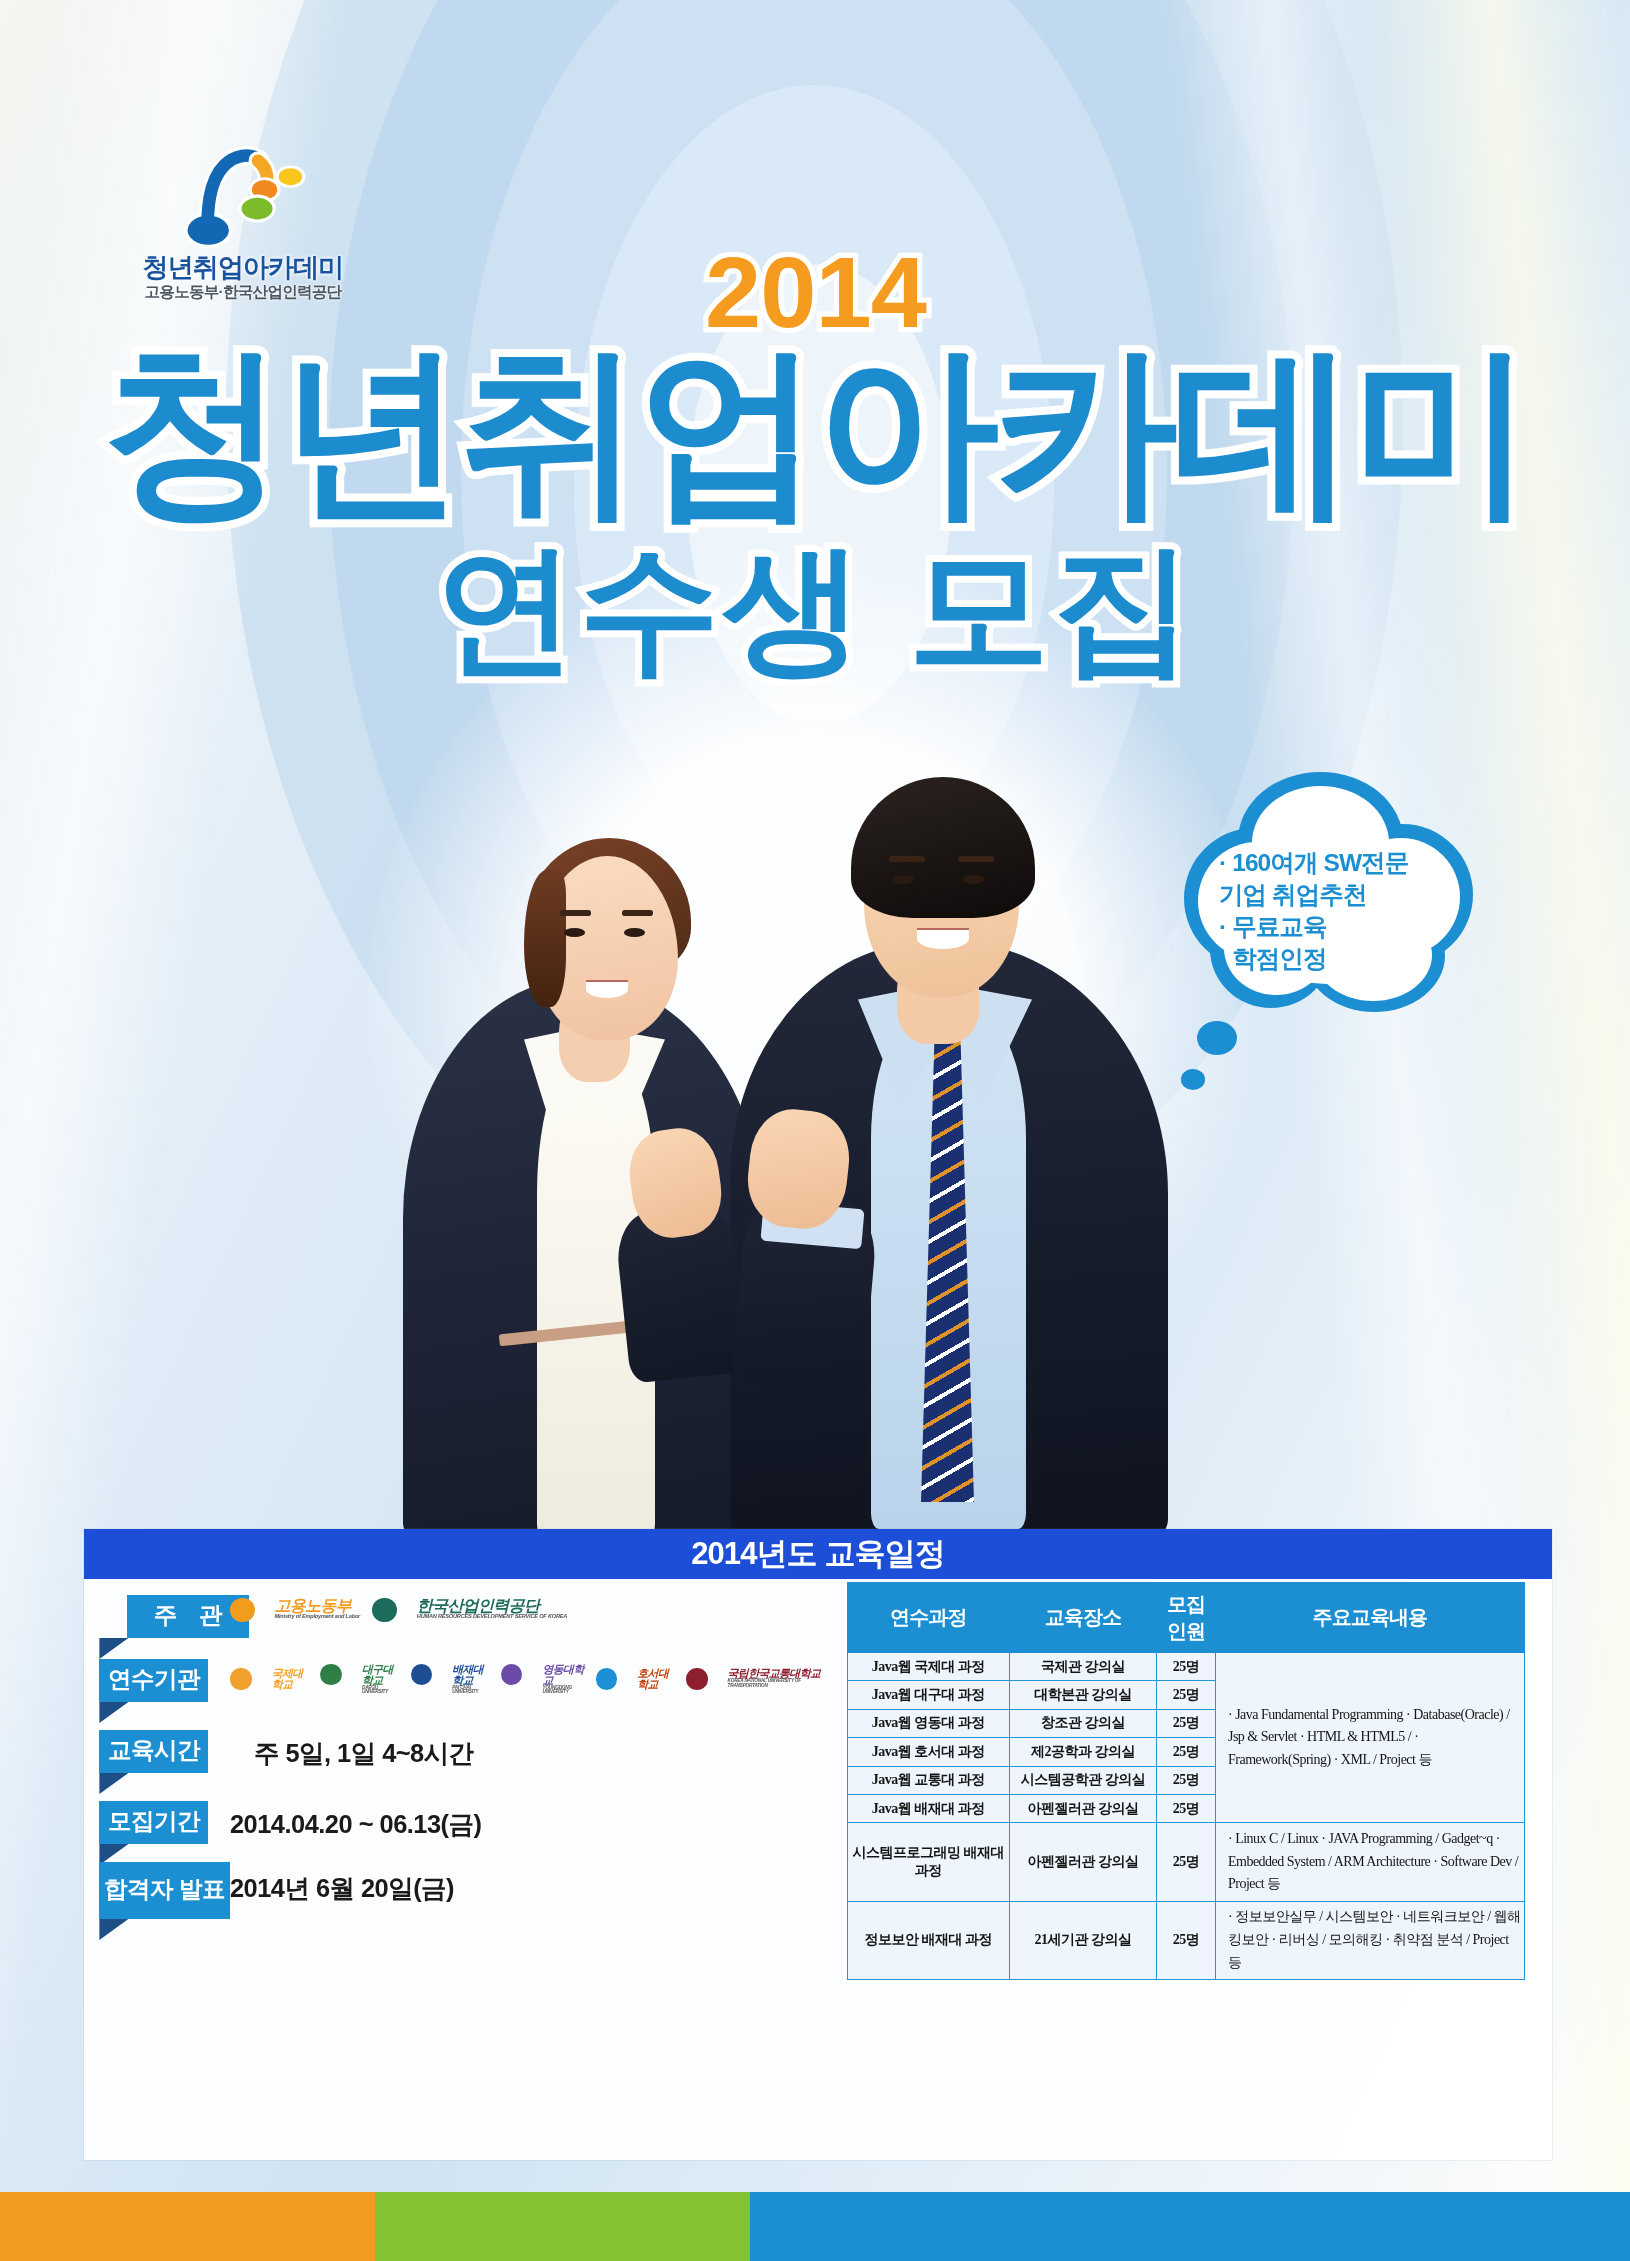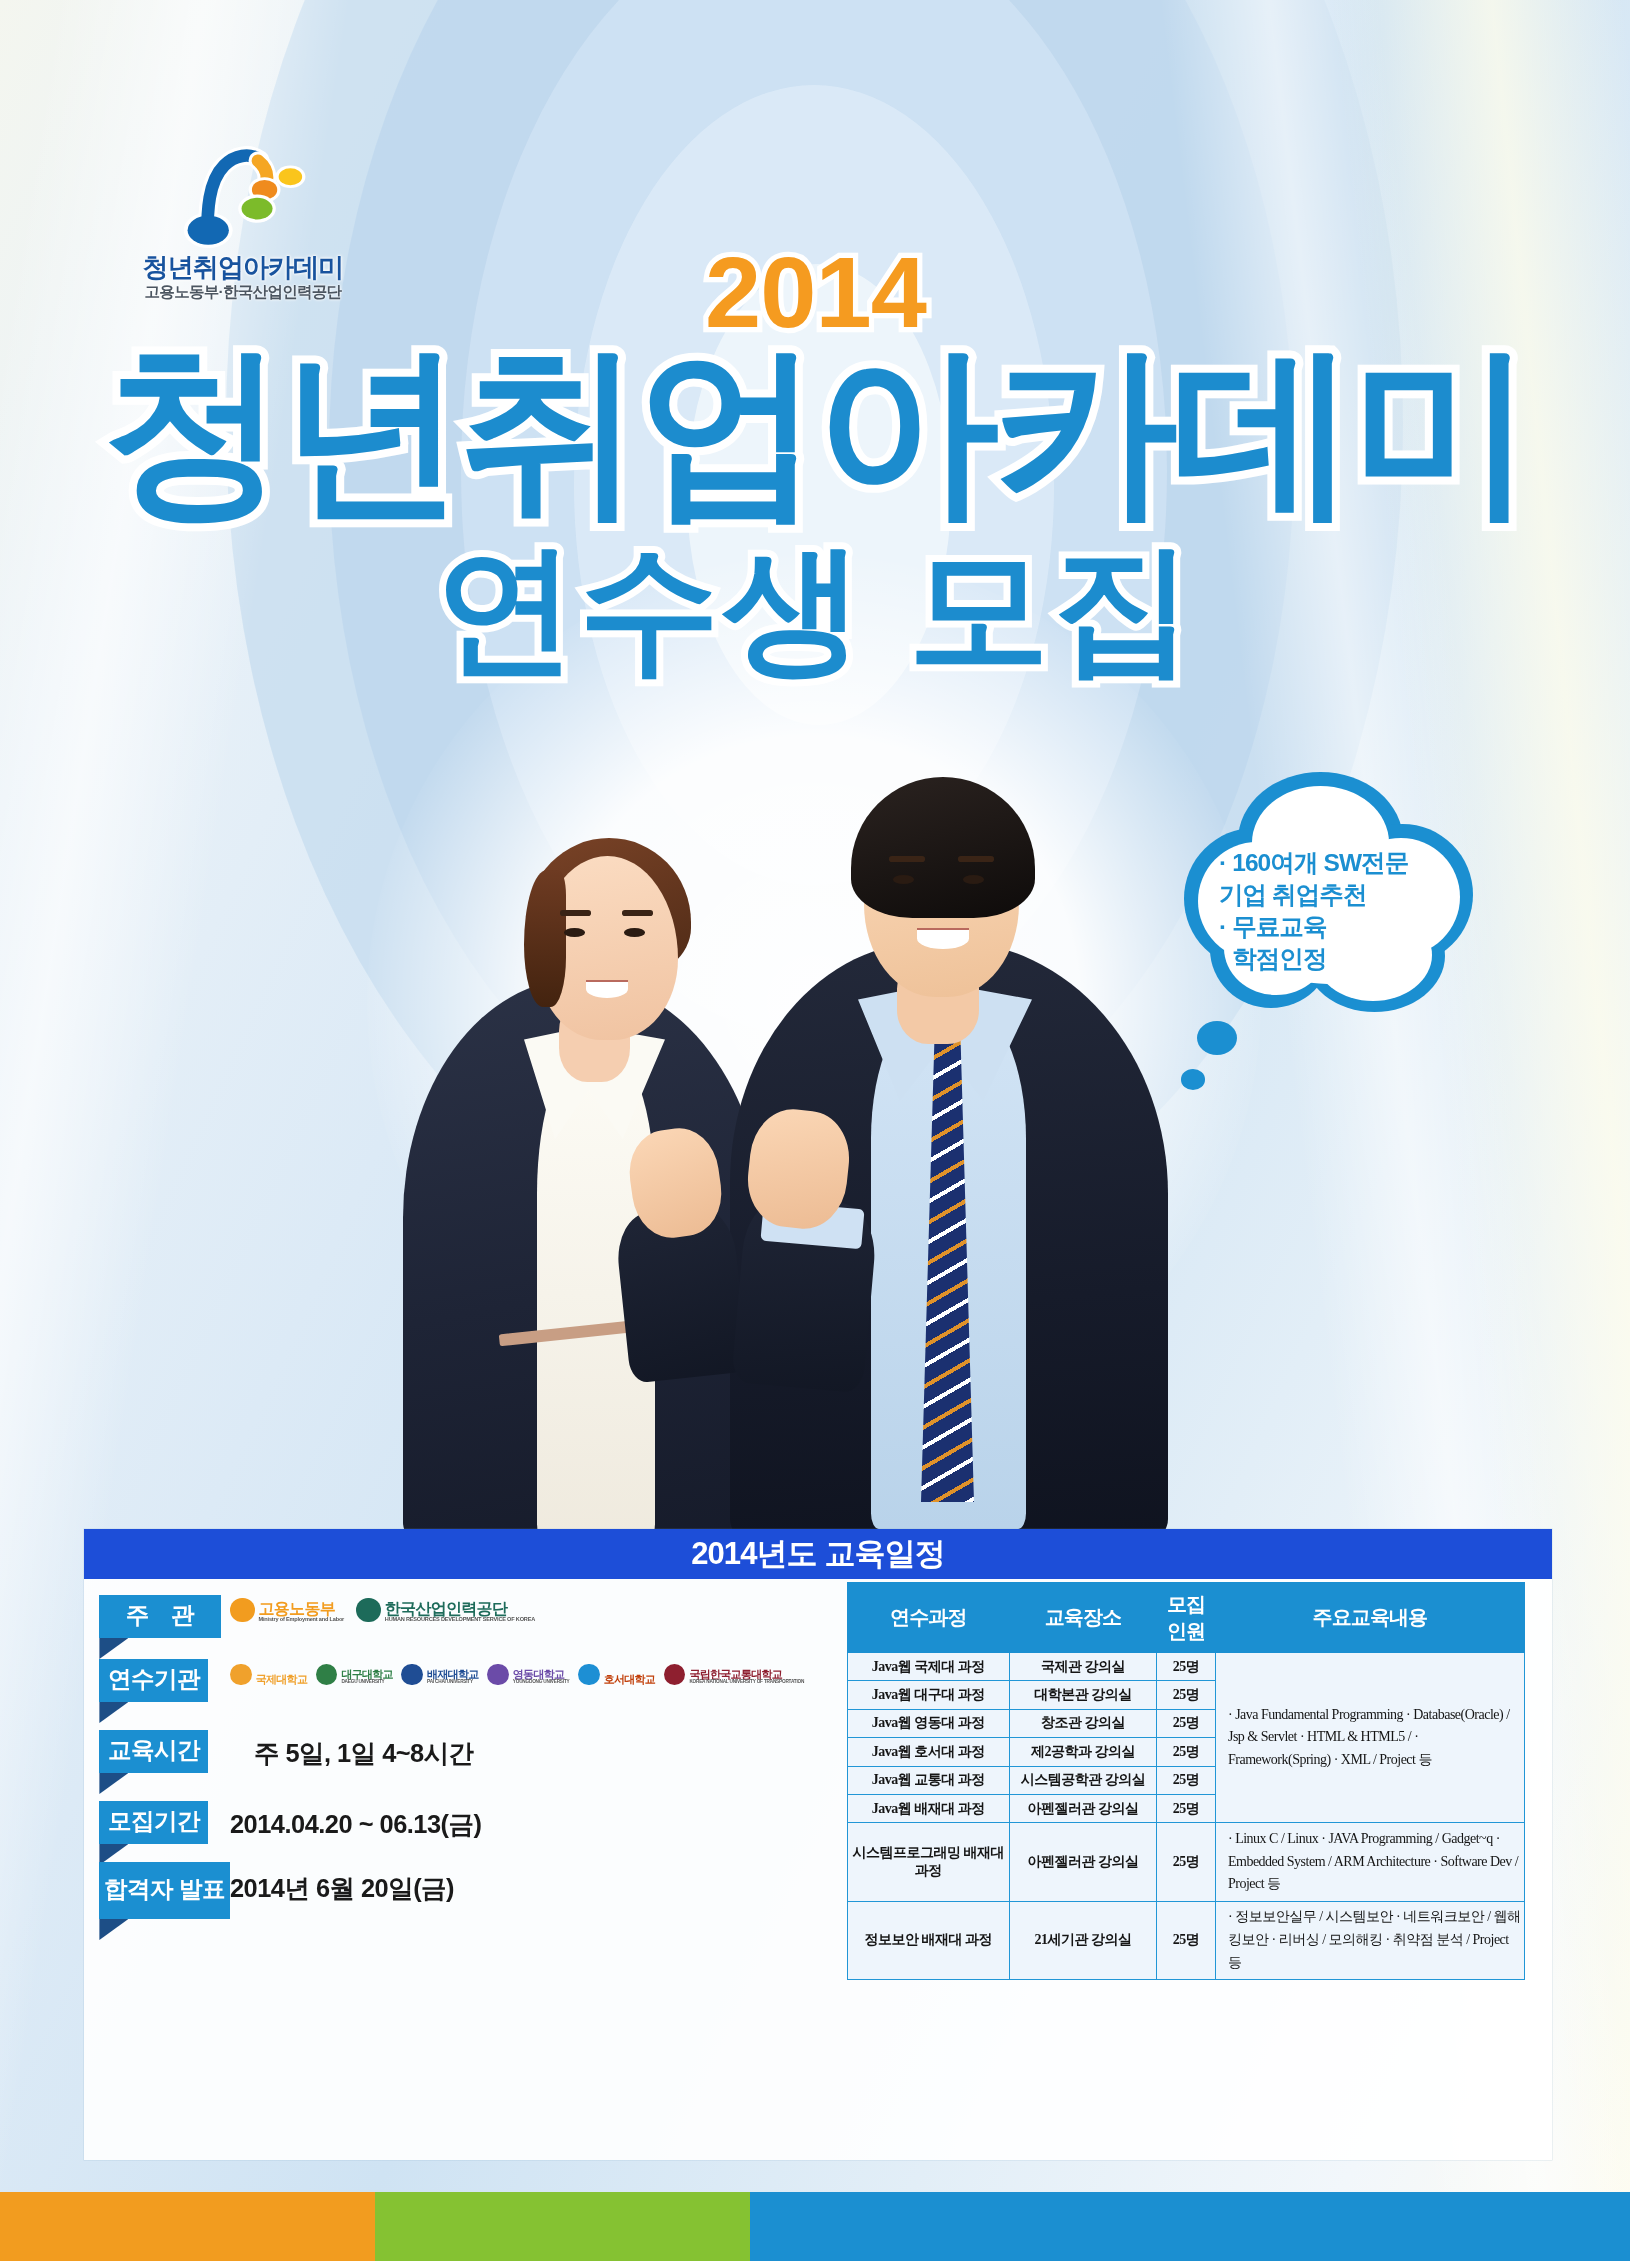--- a/index.html
+++ b/index.html
@@ -114,30 +114,30 @@
      font-size:31px;font-weight:bold;color:#fff;letter-spacing:-0.9px;}
 
   
   #info{position:absolute;left:89px;top:1591px;width:734px;}
   .irow{position:relative;min-height:64px;}
   .tag{position:absolute;left:10.4px;top:3.8px;min-width:109px;height:43px;background:#1B8FD1;
      color:#fff;font-size:23.5px;font-weight:bold;letter-spacing:-0.5px;
      display:flex;align-items:center;justify-content:center;padding:0 4.7px;box-sizing:border-box;
      text-align:center;line-height:1.02;}
   .tag.two{height:57px;top:0.9px;}
-  .tag.spaced{letter-spacing:21.7px;text-indent:21.7px;}
+  .tag.spaced{letter-spacing:21.7px;text-indent:21.7px;margin-left:28px;}
   .fold{position:absolute;left:10.4px;width:29px;height:21px;background:#1d4e86;
      clip-path:polygon(0 0,100% 0,0 100%);}
   .ival{position:absolute;left:141px;top:0;font-size:21px;color:#1a1a1a;
      line-height:1.36;letter-spacing:-0.5px;font-weight:bold;}
   .ival.big{font-size:25.4px;}
 
   
   .logorow{position:absolute;left:141px;top:3.8px;display:flex;align-items:center;gap:12.2px;}
-  .chip{display:flex;align-items:flex-end;gap:4px;}
+  .chip{display:flex;align-items:flex-start;gap:20px;font-style:italic;}
   .mark{width:24.5px;height:24.5px;border-radius:50%;flex:none;}
   .chiptxt{display:flex;flex-direction:column;line-height:1.0;}
   .chipko{font-size:16px;font-weight:bold;letter-spacing:-0.7px;}
   .chipen{font-size:5.6px;font-weight:bold;letter-spacing:-0.2px;color:#555;}
   .uni .mark{width:21.7px;height:21.7px;}
   .uni .chipko{font-size:11px;}
   .uni .chipen{font-size:4.7px;}
 
   
   #tbl{position:absolute;left:847px;top:1582px;width:678px;border-collapse:collapse;font-family:Liberation Serif, serif;}

